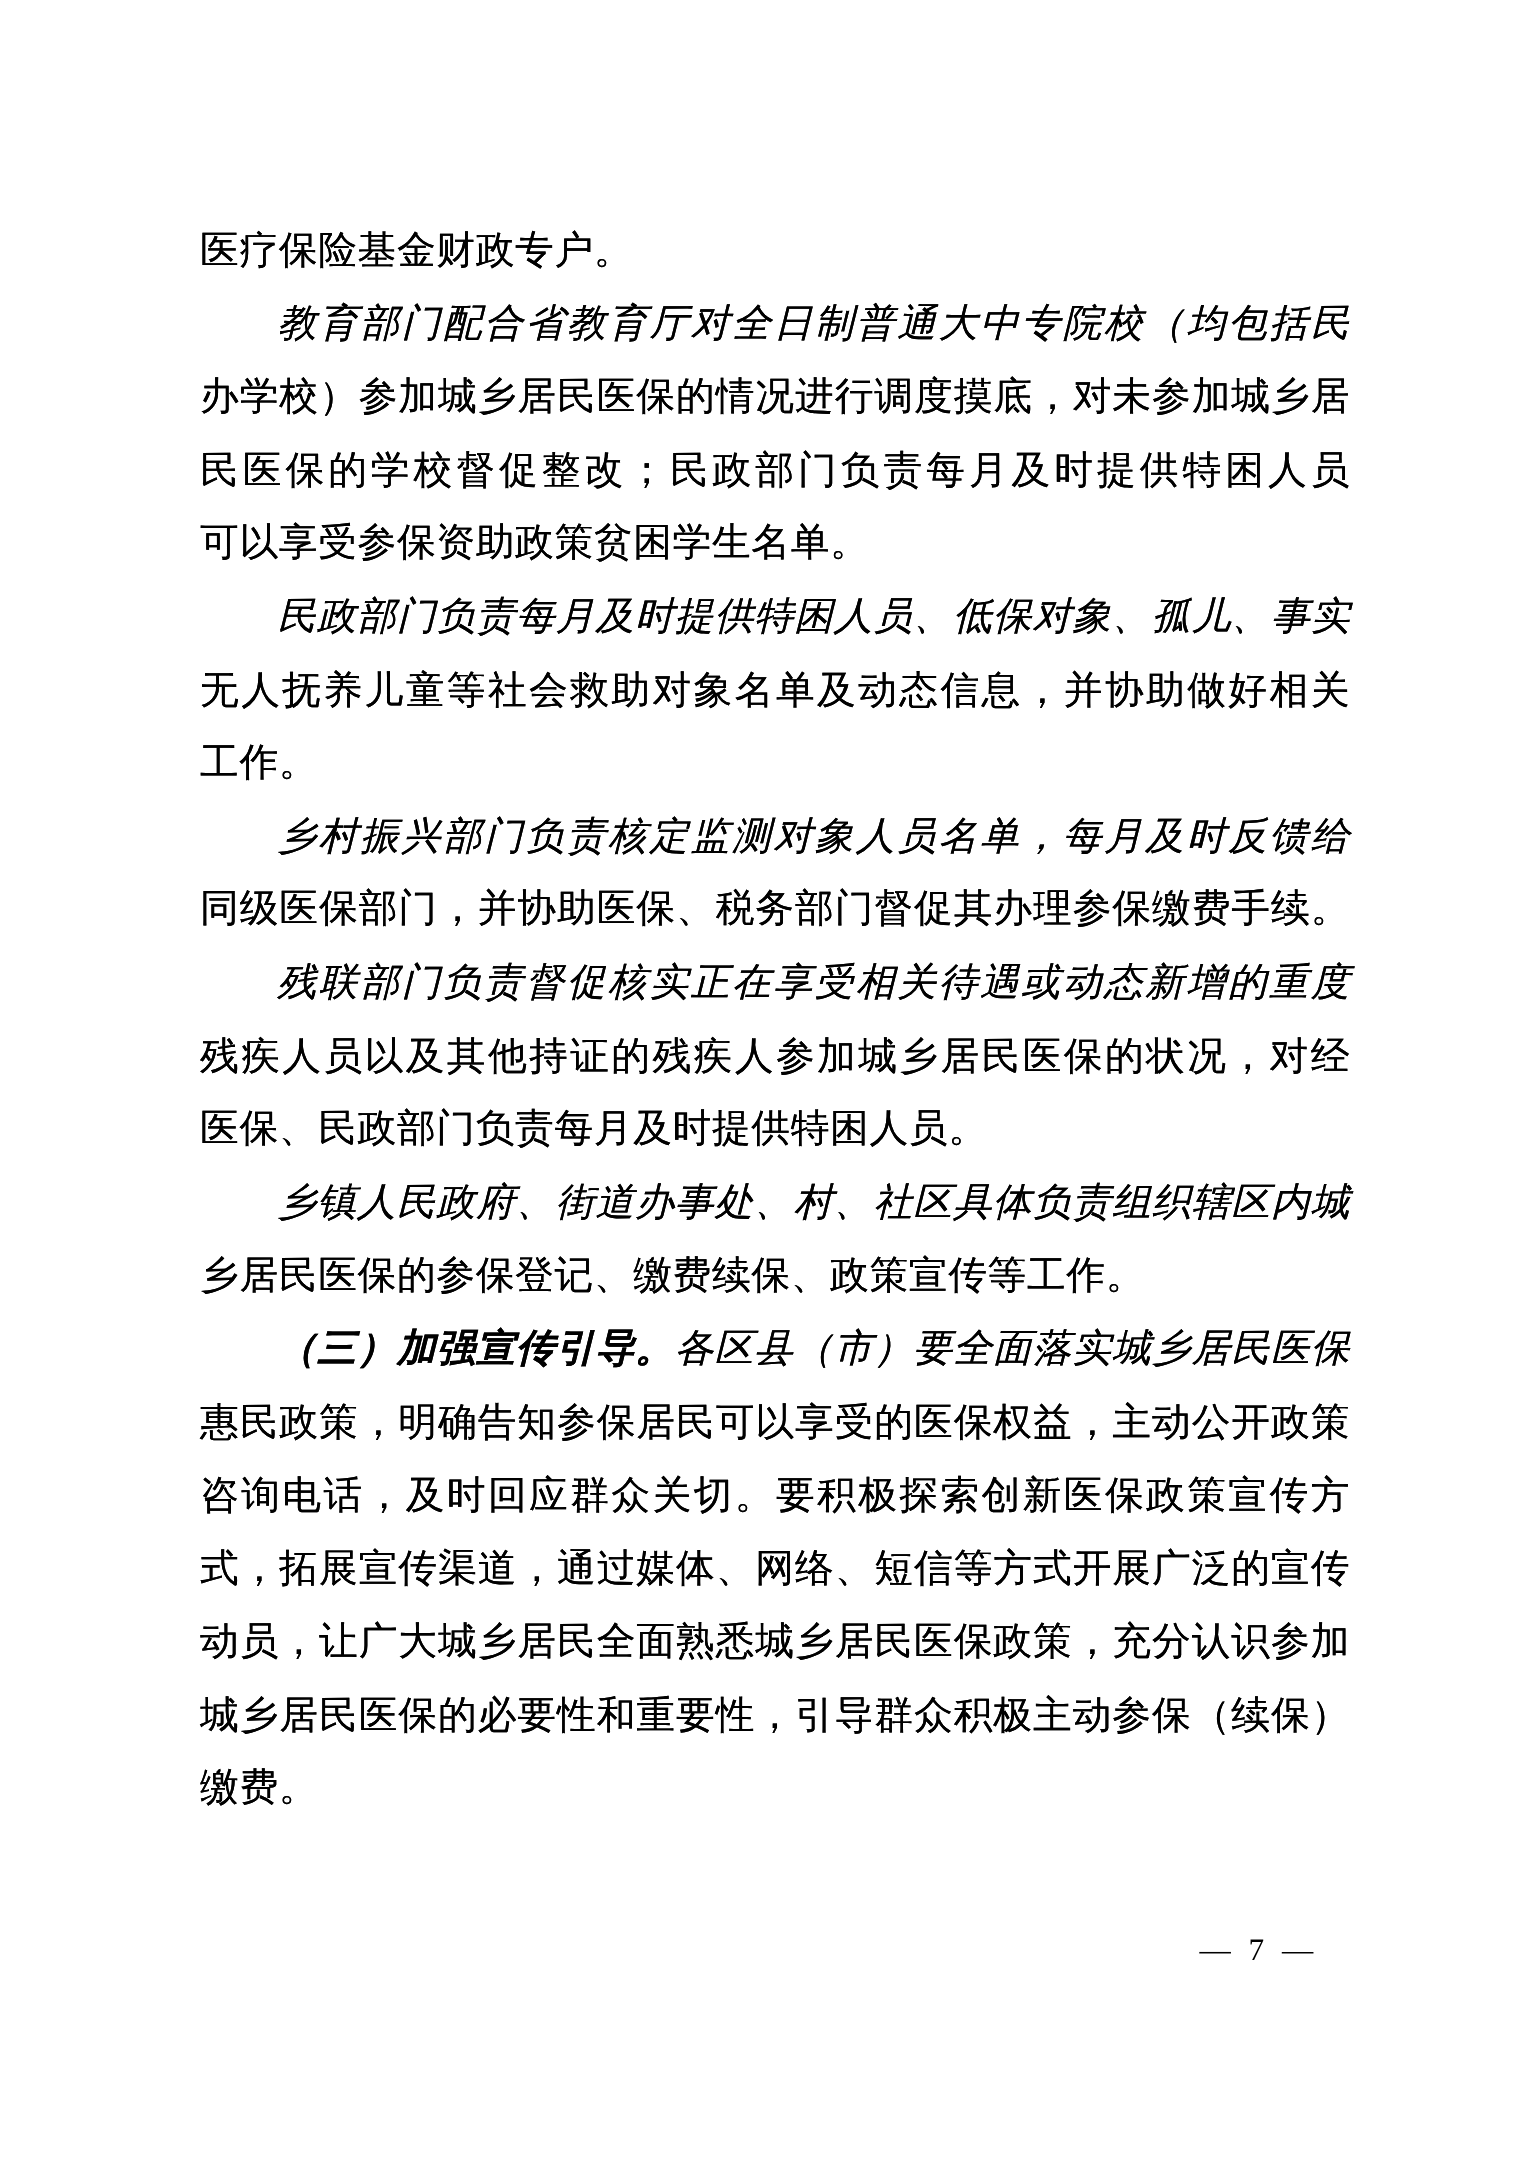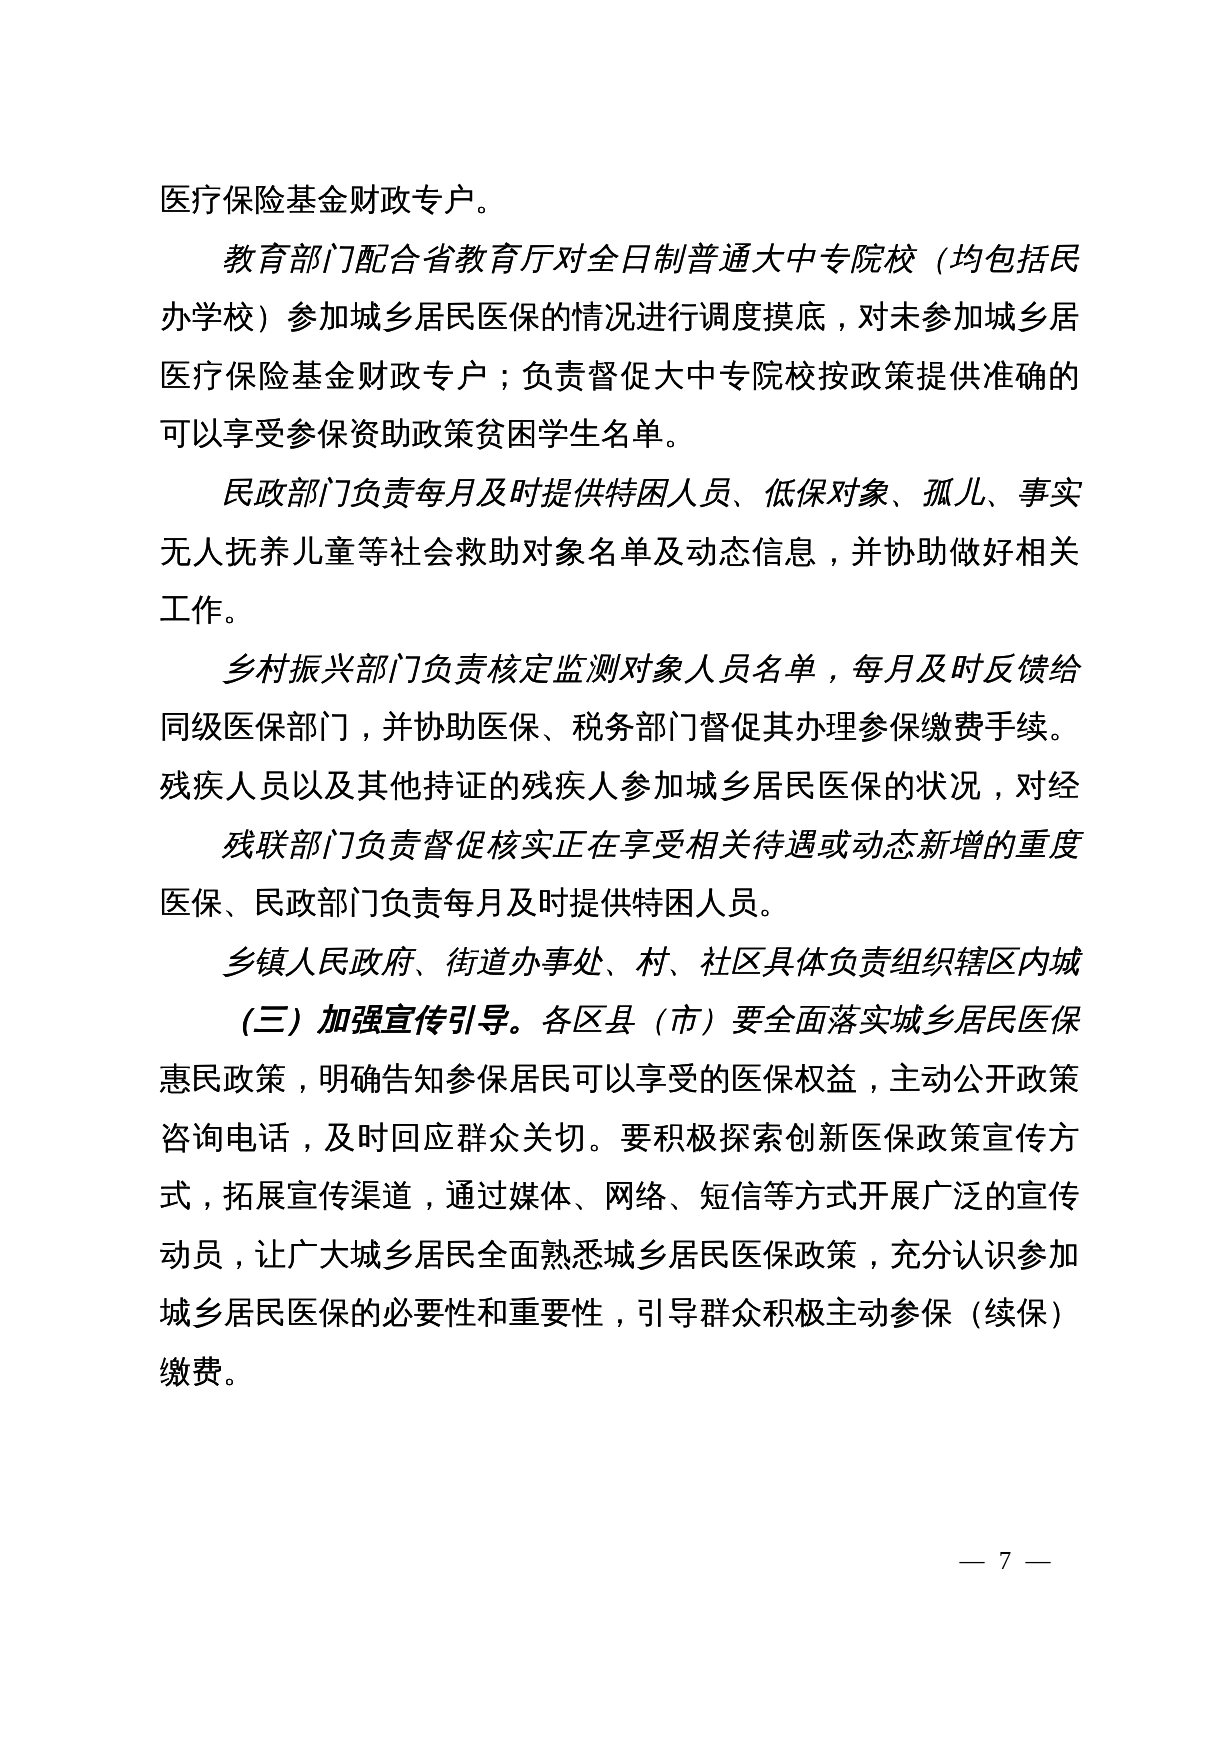--- a/index.html
+++ b/index.html
@@ -60,31 +60,32 @@
   }
 </style>
 </head>
 <body>
 
 <div class="doc-page">
   <div class="doc-lines">
       <div class="line"><span class="seg">医疗保险基金财政专户。</span></div>
       <div class="line fill indent"><span class="seg">教育部门配合省教育厅对全日制普通大中专院校（均包括民</span></div>
       <div class="line fill"><span class="seg">办学校）参加城乡居民医保的情况进行调度摸底，对未参加城乡居</span></div>
-      <div class="line fill"><span class="seg">医疗保险基金财政专户；负责督促大中专院校按政策提供准确的</span></div>
+      <div class="line fill"><span class="seg">民医保的学校督促整改；民政部门负责每月及时提供特困人员</span></div>
       <div class="line"><span class="seg">可以享受参保资助政策贫困学生名单。</span></div>
       <div class="line fill indent"><span class="seg">民政部门负责每月及时提供特困人员、低保对象、孤儿、事实</span></div>
       <div class="line fill"><span class="seg">无人抚养儿童等社会救助对象名单及动态信息，并协助做好相关</span></div>
       <div class="line"><span class="seg">工作。</span></div>
       <div class="line fill indent"><span class="seg">乡村振兴部门负责核定监测对象人员名单，每月及时反馈给</span></div>
       <div class="line fill"><span class="seg">同级医保部门，并协助医保、税务部门督促其办理参保缴费手续。</span></div>
+      <div class="line fill indent"><span class="seg">残联部门负责督促核实正在享受相关待遇或动态新增的重度</span></div>
       <div class="line fill"><span class="seg">残疾人员以及其他持证的残疾人参加城乡居民医保的状况，对经</span></div>
-      <div class="line fill indent"><span class="seg">残联部门负责督促核实正在享受相关待遇或动态新增的重度</span></div>
       <div class="line"><span class="seg">医保、民政部门负责每月及时提供特困人员。</span></div>
       <div class="line fill indent"><span class="seg">乡镇人民政府、街道办事处、村、社区具体负责组织辖区内城</span></div>
+      <div class="line"><span class="seg">乡居民医保的参保登记、缴费续保、政策宣传等工作。</span></div>
       <div class="line fill indent"><span class="seg bold">（三）加强宣传引导。</span><span class="seg">各区县（市）要全面落实城乡居民医保</span></div>
       <div class="line fill"><span class="seg">惠民政策，明确告知参保居民可以享受的医保权益，主动公开政策</span></div>
       <div class="line fill"><span class="seg">咨询电话，及时回应群众关切。要积极探索创新医保政策宣传方</span></div>
       <div class="line fill"><span class="seg">式，拓展宣传渠道，通过媒体、网络、短信等方式开展广泛的宣传</span></div>
       <div class="line fill"><span class="seg">动员，让广大城乡居民全面熟悉城乡居民医保政策，充分认识参加</span></div>
       <div class="line fill"><span class="seg">城乡居民医保的必要性和重要性，引导群众积极主动参保（续保）</span></div>
       <div class="line"><span class="seg">缴费。</span></div>
     </div>
   <div class="page-number">— 7 —</div>
 </div>

